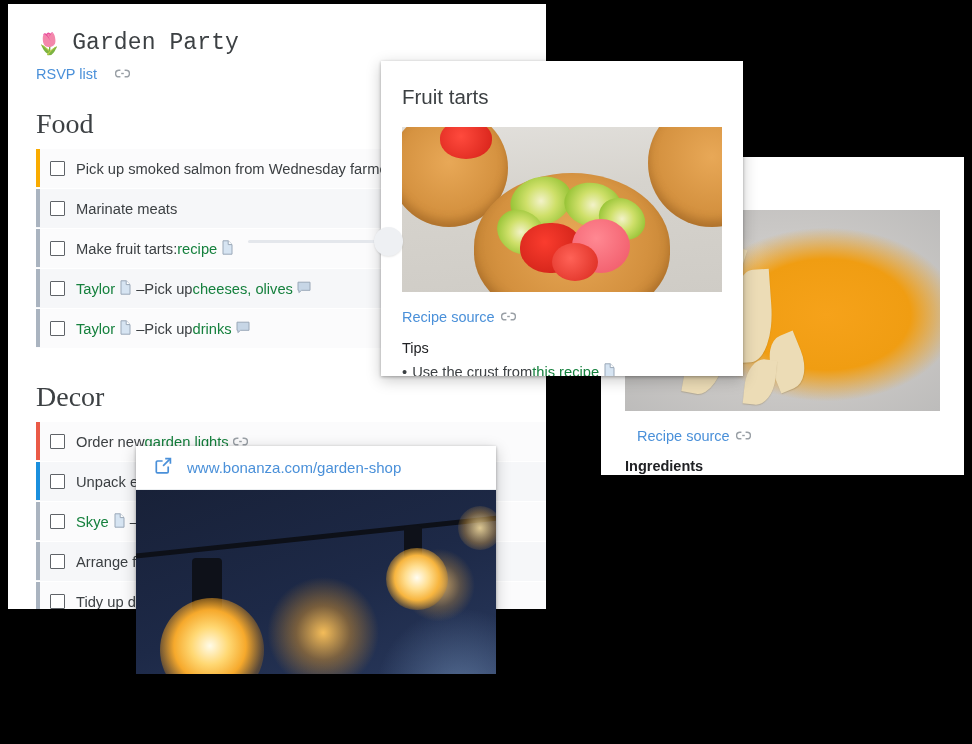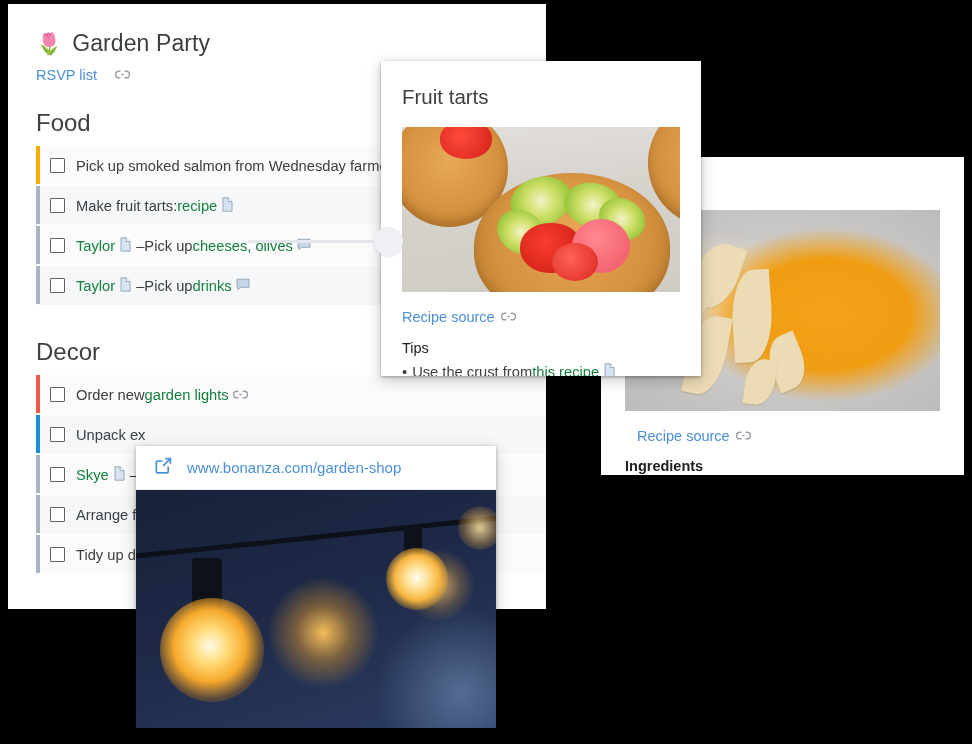--- a/index.html
+++ b/index.html
@@ -25,28 +25,30 @@
 
   
   #main-card { left: 8px; top: 4px; width: 538px; height: 605px; }
 
   .doc-header { padding: 26px 0 0 28px; }
   .doc-title-row { display:flex; align-items:center; gap:10px; }
   .tulip { font-size: 21px; line-height: 1; }
   .doc-title {
     font-size: 23px; color: #3c4043; font-weight: 400;
     letter-spacing: .1px;
+    font-family: Liberation Mono, monospace;
   }
   .rsvp-row { margin-top: 9px; display:flex; align-items:center; gap:18px; }
   .rsvp-link { font-size: 14.5px; color: #4a90d9; }
   .link-ico { display:inline-block; }
 
   .section-title {
-    font-size: 24px; color: #3c4043; font-weight: 400;
+    font-size: 28px; color: #3c4043; font-weight: 400;
     margin: 25px 0 9px 28px;
+    font-family: Liberation Serif, serif;
   }
   #decor-title { margin-top: 32px; }
 
   .rows { margin-left: 28px; }
 
   .row {
     position: relative;
     height: 40px;
     display: flex;
     align-items: center;
@@ -107,21 +109,21 @@
   }
   #pie-card .pic .leaf {
     position:absolute; background:#ecdcb6; border-radius:60% 0 60% 0;
     box-shadow: 0 1px 1px rgba(120,90,30,.25);
   }
   .card-links { margin: 16px 0 0 36px; display:flex; align-items:center; gap:6px;}
   .card-links a, .card-links span.lnk { color:#4a90d9; font-size:14.5px; }
   .card-sub { margin: 13px 0 0 24px; font-size:14.5px; font-weight:bold; color:#202124; }
 
   
-  #tart-card { left: 381px; top: 61px; width: 320px; height: 315px; }
+  #tart-card { left: 381px; top: 61px; width: 362px; height: 315px; }
   #tart-card .ttl {
     margin: 24px 0 0 21px; font-size: 20.5px; color:#3c4043; font-weight:400;
   }
   #tart-card .pic {
     margin: 18px 21px 0 21px; height: 165px; position:relative; overflow:hidden;
     background:
       linear-gradient(175deg, #e2e0dc 0%, #d6d3cd 40%, #cfccc6 100%);
   }
   .tart {
     position:absolute; border-radius:50%;
@@ -129,21 +131,21 @@
     box-shadow: inset 0 -6px 10px rgba(120,70,20,.35);
   }
   .berry { position:absolute; border-radius:50%; }
   .kiwi  { position:absolute; border-radius:50%;
     background: radial-gradient(circle at 50% 50%, #f3f2c9 0%, #cfe06a 38%, #9cc63b 75%, #7fae2c 100%); }
 
   .tips-h { margin: 14px 0 0 21px; font-size:14.5px; font-weight:normal; color:#202124; }
   .tips-l { margin: 7px 0 0 21px; font-size:14.7px; color:#3c4043; display:flex; align-items:center; }
 
   
-  #url-card { left: 136px; top: 446px; width: 360px; height: 282px; }
+  #url-card { left: 136px; top: 446px; width: 360px; height: 228px; }
   #url-card .urlbar {
     height: 44px; display:flex; align-items:center; padding: 0 0 0 18px; gap:14px;
     border-bottom: 1px solid #eceff1;
   }
   #url-card .urltext { color:#4a90d9; font-size:15px; }
   #url-card .pic {
     height: 238px; position:relative; overflow:hidden;
     background:
       radial-gradient(circle 90px at 52% 60%, rgba(255,196,90,.95) 0%, rgba(255,170,40,.40) 30%, rgba(40,48,80,0) 62%),
       radial-gradient(circle 52px at 84% 40%, rgba(255,200,110,.80) 0%, rgba(255,180,60,.25) 42%, rgba(30,40,70,0) 70%),
@@ -212,20 +214,27 @@
     <div class="rows">
 
       <div class="row">
         <span class="bar" style="background:#f9ab00"></span>
         <span class="cbox"></span>
         <span class="txt">
             <span>Pick up smoked salmon from Wednesday farmers market</span>
           </span>
       </div>
 
+      <div class="row">
+        <span class="bar"></span>
+        <span class="cbox"></span>
+        <span class="txt">
+            <span>Marinate meats</span>
+          </span>
+      </div>
 
       <div class="row">
         <span class="bar"></span>
         <span class="cbox"></span>
         <span class="txt">
           <span>Make fruit tarts: </span>
           <span class="blue">recipe</span>
           <span class="ico">
             <svg width="13" height="15" viewBox="0 0 13 15">
                 <path d="M2 .8h5.2L11 4.6v9.6H2z" fill="#d6e4f2" stroke="#9aa8b8" stroke-width="1"></path>

